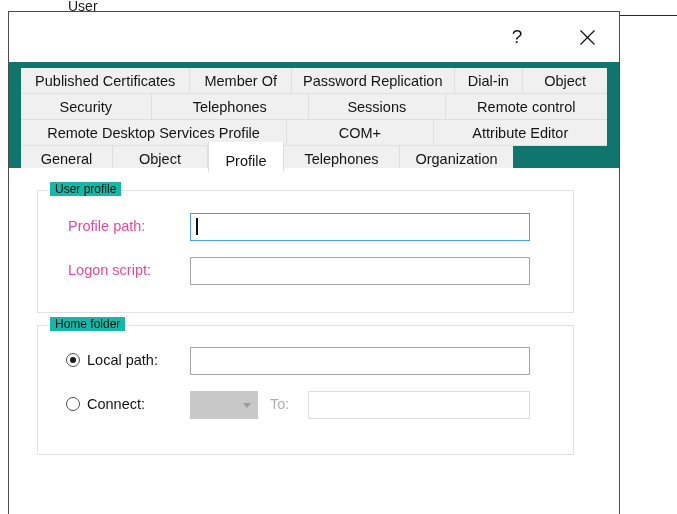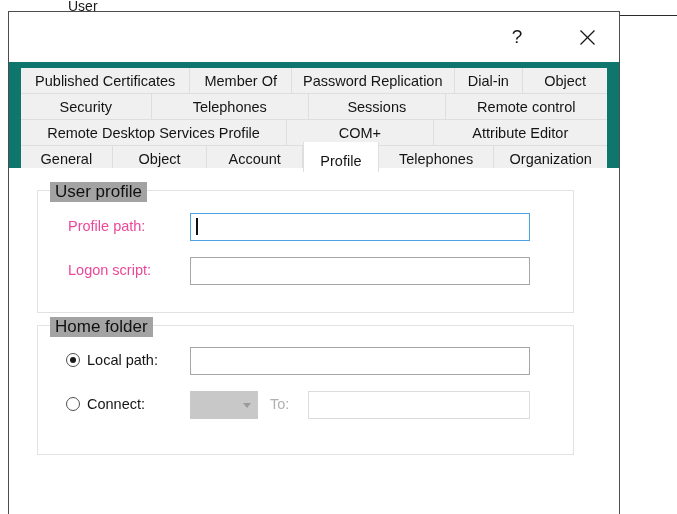--- a/index.html
+++ b/index.html
@@ -145,23 +145,23 @@
   .groupbox {
     position: absolute;
     border: 1px solid #e2e2e2;
     box-sizing: border-box;
     background: #ffffff;
   }
   .groupbox > .gb-title {
     position: absolute;
     top: -9px;
     left: 12px;
-    background: #a3a3a3;
+    background: #14b8a6;
     padding: 0 5px;
-    font-size: 17px;
+    font-size: 12px;
     color: #111111;
     font-family: "Liberation Sans", sans-serif;
     white-space: nowrap;
   }
   #gb-user-profile { left: 28px; top: 22px; width: 537px; height: 123px; }
   #gb-home-folder  { left: 28px; top: 157px; width: 537px; height: 130px; }
 
   .field-label {
     position: absolute;
     font-size: 14.5px;
@@ -320,23 +320,20 @@
           <span>Attribute Editor</span>
         </div>
       </div>
     <div class="tab-row">
         <div class="tab" style="width: 92px;">
           <span>General</span>
         </div>
         <div class="tab" style="width: 95px;">
           <span>Object</span>
         </div>
-        <div class="tab" style="width: 96px;">
-          <span>Account</span>
-        </div>
         <div class="tab selected" style="width: 76px;">
           <span>Profile</span>
         </div>
         <div class="tab" style="width: 116px;">
           <span>Telephones</span>
         </div>
         <div class="tab" style="width: 113px;">
           <span>Organization</span>
         </div>
       </div>

